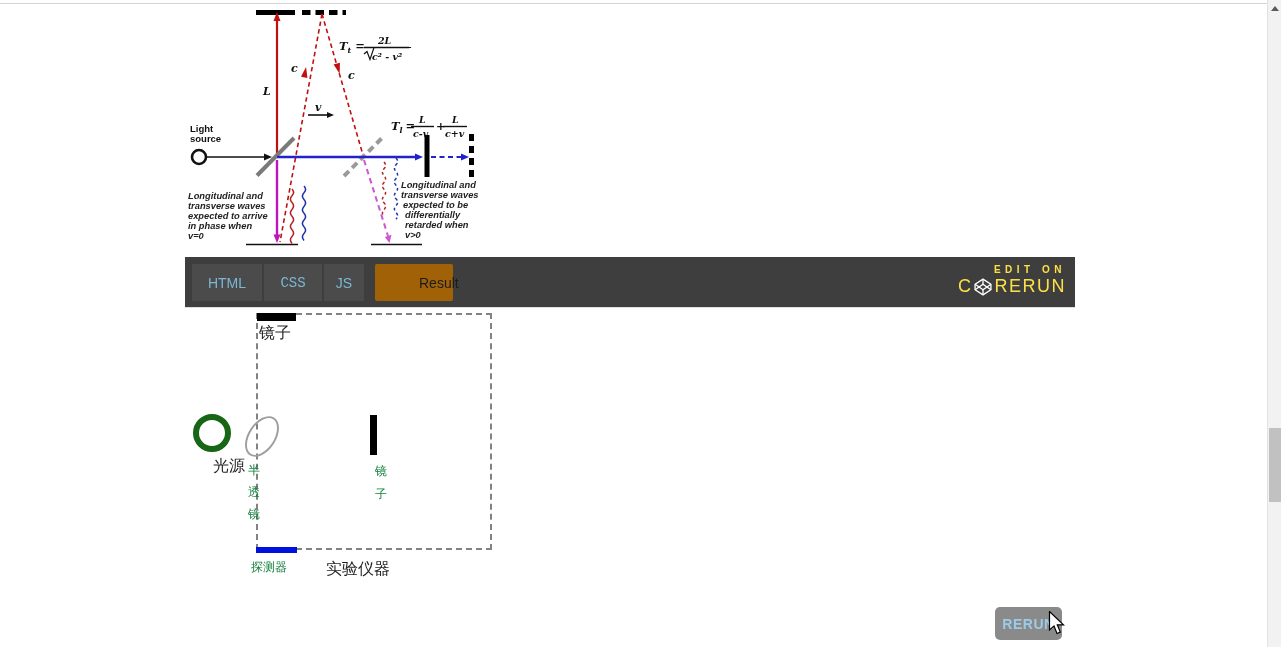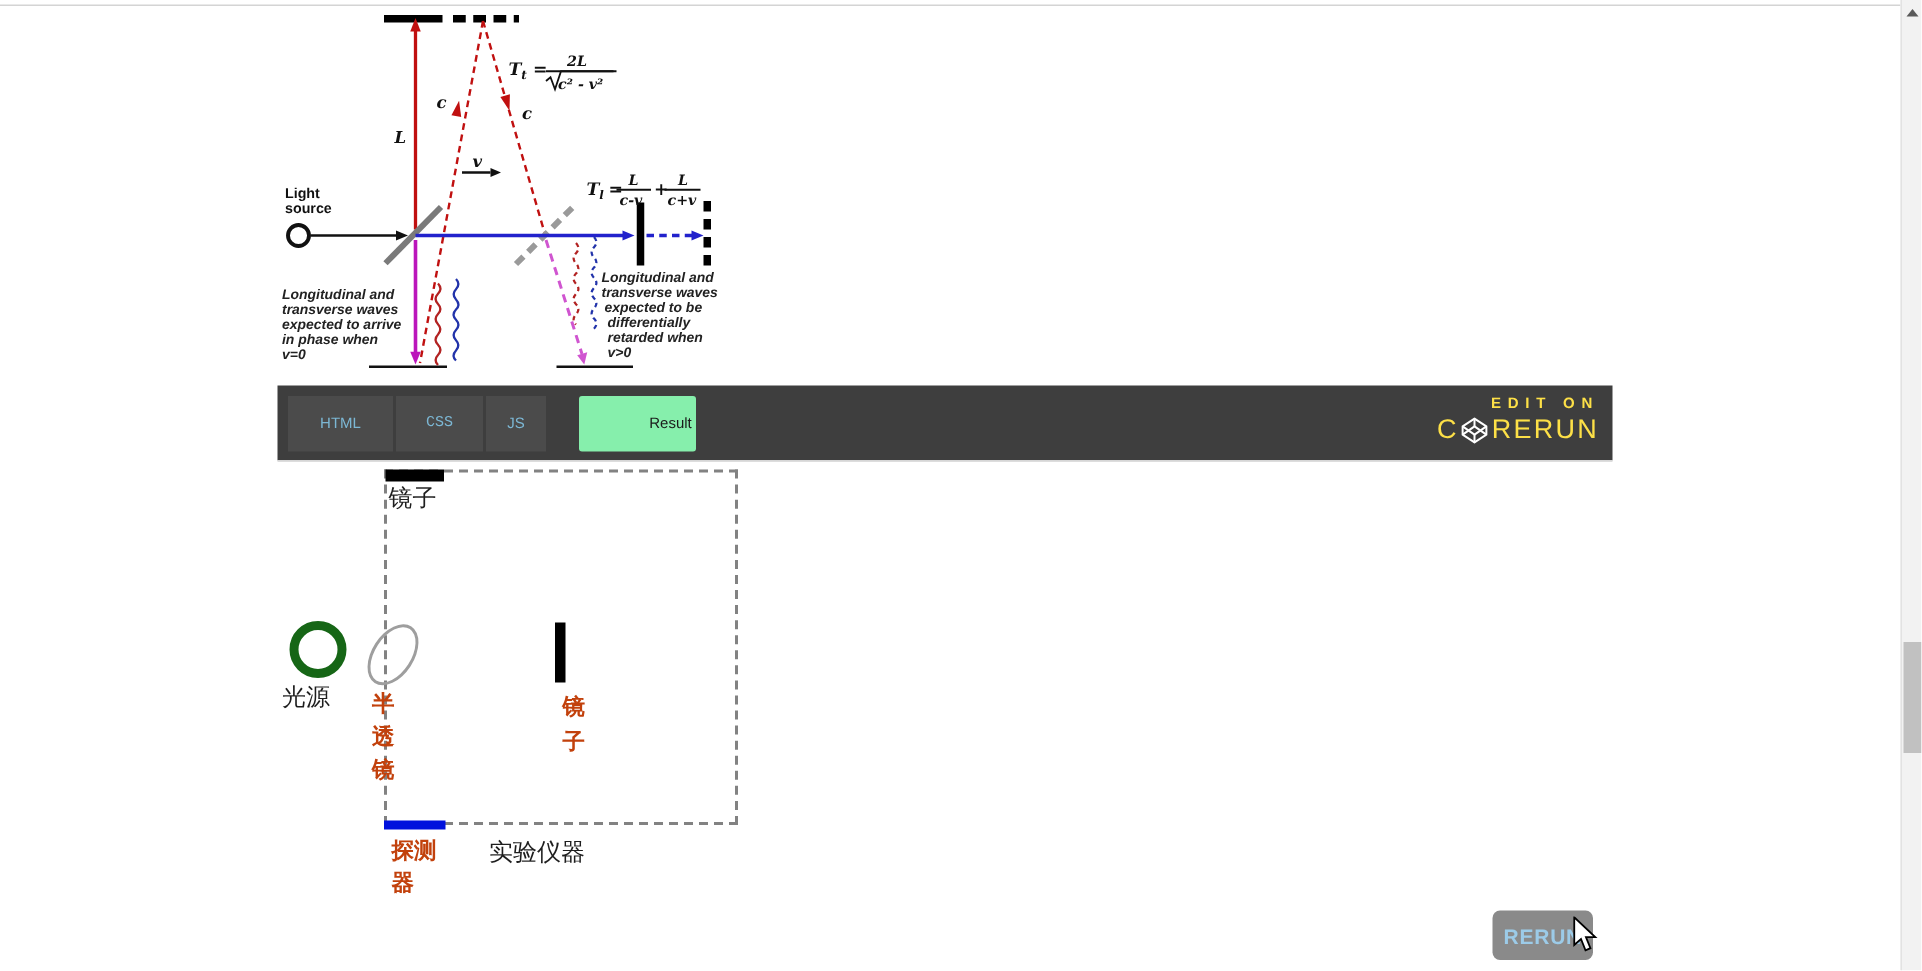--- a/index.html
+++ b/index.html
@@ -12,43 +12,43 @@
   .diagram{left:185px;top:0;width:300px;height:250px;}
   .diagram .math{font-family:"DejaVu Serif","Liberation Serif",serif;font-style:italic;font-weight:bold;font-size:11.5px;fill:#111;}
   .diagram .mathsmall{font-family:"DejaVu Serif","Liberation Serif",serif;font-style:italic;font-weight:bold;font-size:9.5px;fill:#111;}
   .diagram .note{font-family:"Liberation Sans",sans-serif;font-weight:bold;font-style:italic;font-size:9.3px;fill:#222;}
   .diagram .src{font-family:"Liberation Sans",sans-serif;font-weight:bold;font-size:9.5px;fill:#111;}
   .diagram .lbl{font-family:"DejaVu Serif","Liberation Serif",serif;font-style:italic;font-weight:bold;font-size:11px;fill:#111;}
   
   .pen-bar{left:185px;top:257px;width:890px;height:50px;background:#3e3e3e;}
   .tabs{position:absolute;left:7px;top:7px;display:flex;gap:2px;}
   .tab{height:37px;border:none;background:#4b4b4b;color:#7cb7d4;font-family:"Liberation Sans",sans-serif;
-       font-size:10px;cursor:pointer;padding:0;}
+       font-size:14px;cursor:pointer;padding:0;}
   .tab.html{width:70px;} .tab.css{width:58px;font-family:Liberation Mono, monospace;} .tab.js{width:40px;}
-  .tab.result{width:78px;margin-left:20px;background:#86efac;color:#1b1b1b;border-radius:2px;padding-left:44px;}
+  .tab.result{width:78px;margin-left:9px;background:#a16207;color:#1b1b1b;border-radius:2px;padding-left:44px;}
   .editon{position:absolute;right:9px;top:7px;text-align:right;color:#fde047;text-decoration:none;cursor:pointer;}
   .editon .l1{font-size:10px;font-weight:bold;letter-spacing:4.5px;}
   .editon .l2{margin-top:1px;font-size:18px;letter-spacing:1.5px;display:flex;align-items:center;justify-content:flex-end;}
   .cp-logo{width:20px;height:20px;margin:0 1px;}
   
   .result-pane{left:185px;top:307px;width:890px;height:340px;border-top:1px solid #ddd;background:#fff;}
   .dashed-box{left:256px;top:313px;width:236px;height:237px;border:2px dashed #828282;box-sizing:border-box;}
   .top-mirror{left:257px;top:313px;width:39px;height:8px;background:#000;}
   .lab{color:#1e1e1e;font-size:16px;line-height:19px;}
-  .lab15{color:#c2410c;font-size:15px;font-weight:bold;}
+  .lab15{color:#15803d;font-size:12px;}
   .top-mirror-label{left:259px;top:323px;}
   .light-circle{left:193px;top:414px;width:26px;height:26px;border:6px solid #166616;border-radius:50%;background:#fff;}
-  .light-label{left:188px;top:456px;}
+  .light-label{left:213px;top:456px;}
   .half-mirror{left:248px;top:414px;width:24px;height:41px;border:2px solid #9e9e9e;border-radius:50%;
                transform:rotate(33deg);background:transparent;}
   .half-mirror-label{left:248px;top:459px;width:17px;line-height:22px;word-break:break-all;}
   .right-mirror{left:370px;top:415px;width:7px;height:40px;background:#000;}
   .right-mirror-label{left:375px;top:460px;width:18px;line-height:23px;word-break:break-all;}
   .detector{left:256px;top:547px;width:41px;height:6px;background:#0011dd;}
-  .detector-label{left:261px;top:557px;width:36px;line-height:21px;word-break:break-all;}
+  .detector-label{left:251px;top:557px;width:36px;line-height:21px;word-break:break-all;}
   .apparatus-label{left:326px;top:559px;}
   
   .rerun{left:995px;top:607px;width:67px;height:33px;background:#8a8a8a;border:none;border-radius:5px;
          color:#9ccbe8;font-family:"Liberation Sans",sans-serif;font-weight:bold;font-size:14px;
          letter-spacing:0.5px;cursor:pointer;}
   .cursor{left:1048px;top:611px;width:18px;height:26px;}
   
   .scrollbar{left:1267px;top:0;width:14px;height:647px;background:#f2f2f2;border-left:1px solid #e2e2e2;box-sizing:border-box;}
   .sb-up{position:absolute;left:0;top:2px;width:13px;height:13px;display:flex;align-items:center;justify-content:center;cursor:pointer;}
   .sb-up-tri{width:0;height:0;border-left:4px solid transparent;border-right:4px solid transparent;border-bottom:5px solid #5a5a5a;}

